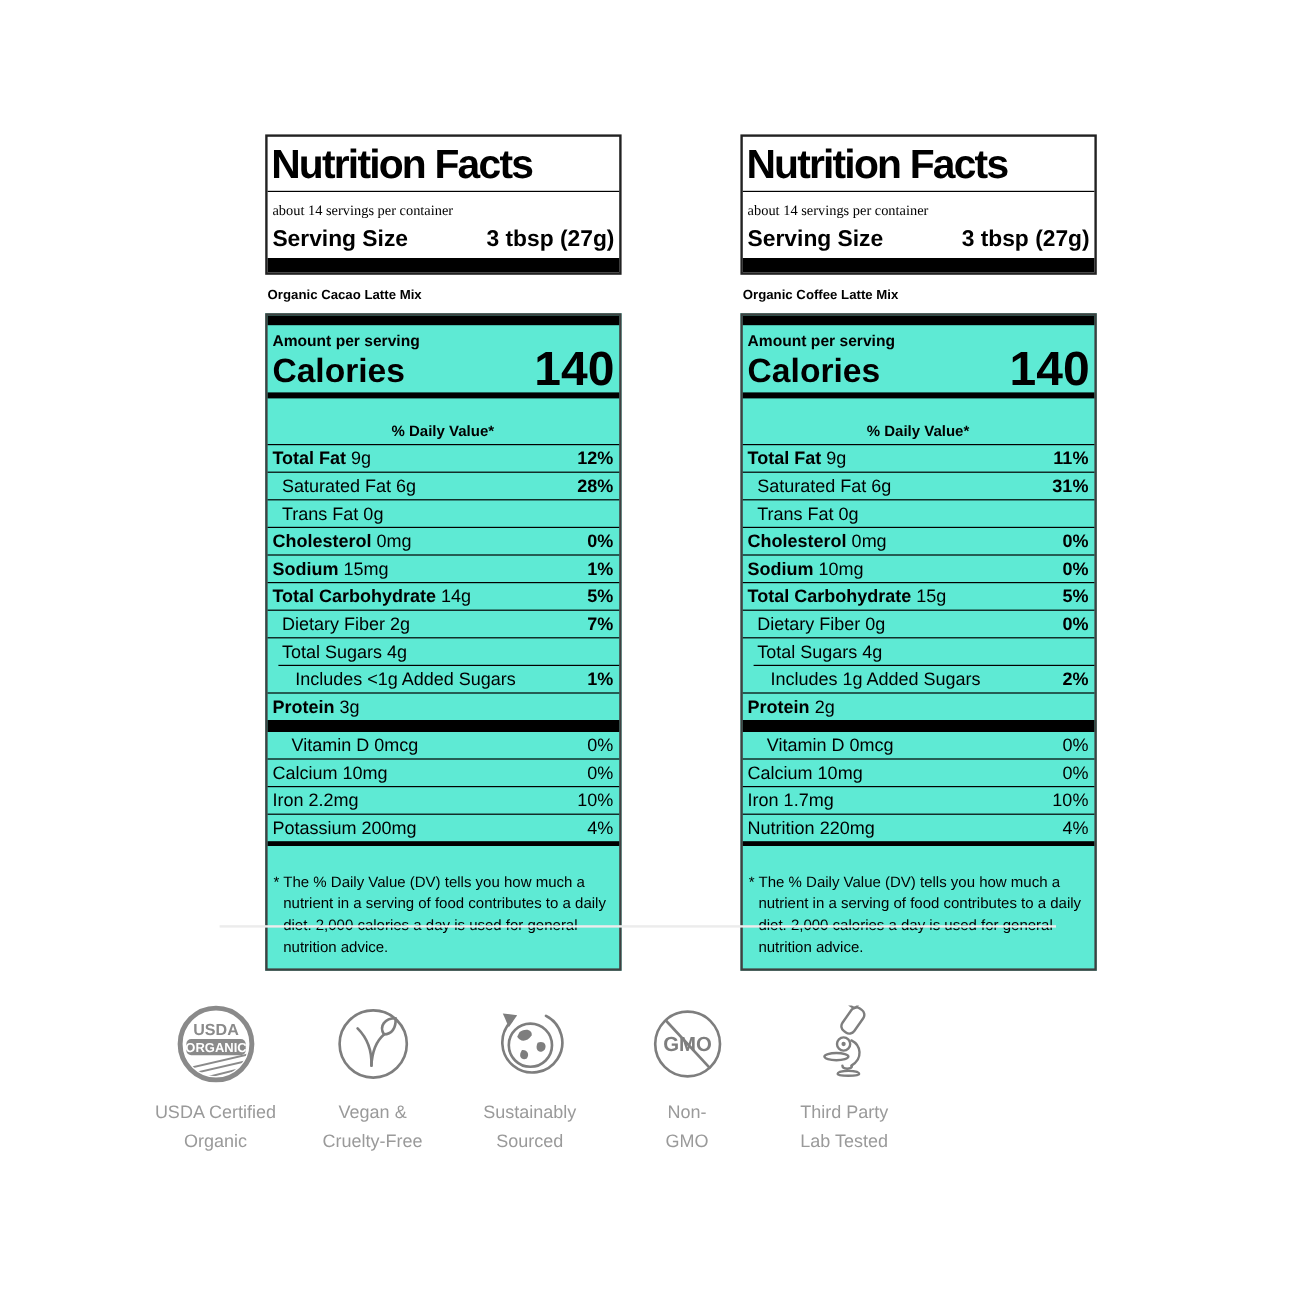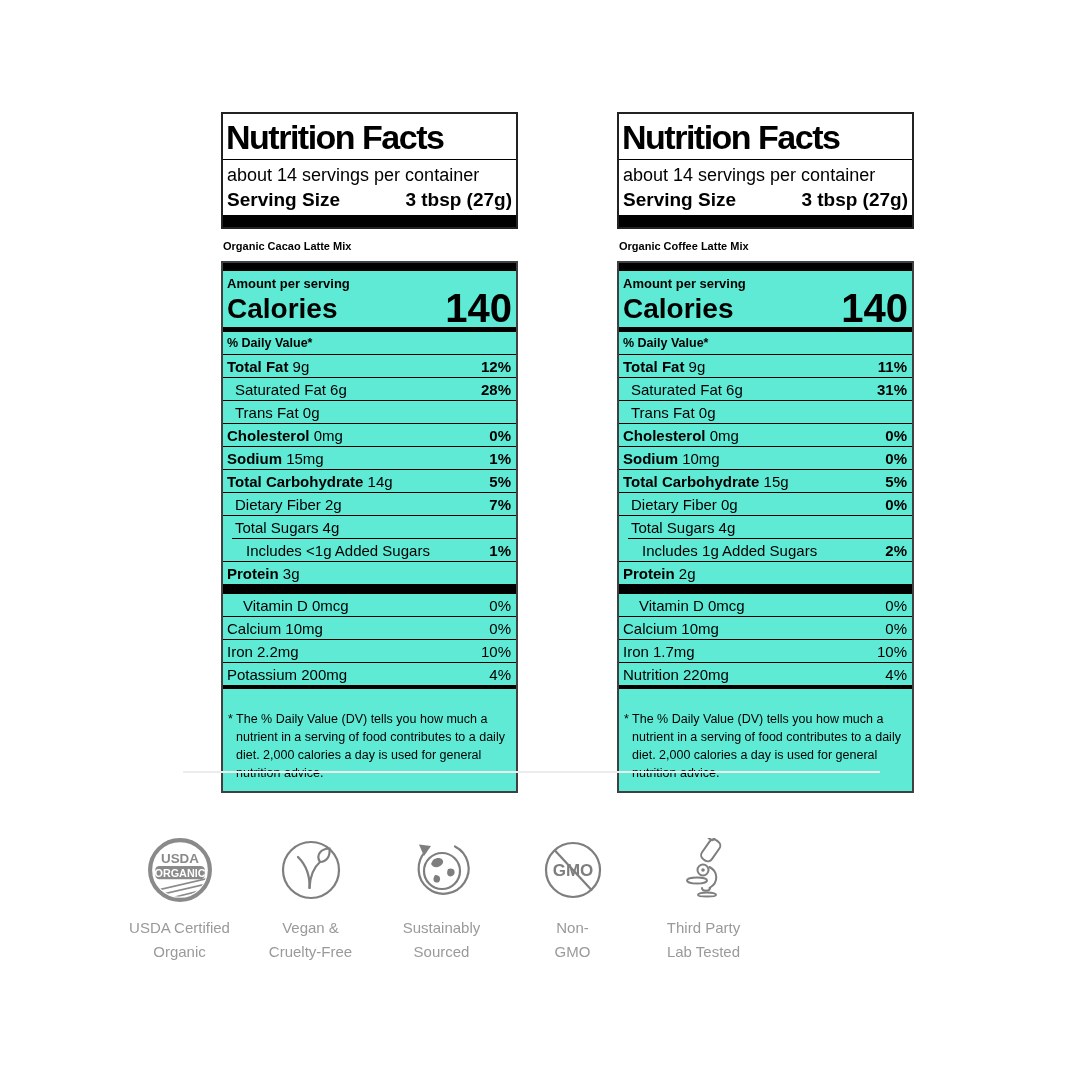--- a/index.html
+++ b/index.html
@@ -14,38 +14,38 @@
     position:absolute; left:221px; top:112px; width:693px;
     display:flex; justify-content:space-between;
   }
   .nfl { width:297px; }
   .nfl-header { border:2px solid #222; background:#fff; }
   .nfl-title {
     font-size:34px; font-weight:bold; letter-spacing:-1.5px;
     line-height:44px; padding:1px 3px 0 3px; border-bottom:1px solid #000;
     white-space:nowrap;
   }
-  .nfl-servings { font-size:18px; line-height:24px; padding:3px 4px 0 4px; }
+  .nfl-servings { font-size:12px; line-height:24px; padding:3px 4px 0 4px;font-family:Liberation Serif, serif; }
   .nfl-serving-size {
     display:flex; justify-content:space-between; align-items:baseline;
     font-size:19px; font-weight:bold; line-height:25px; padding:0 4px 3px 4px;
   }
   .bar { background:#000; width:100%; }
   .bar-12 { height:12px; } .bar-8 { height:8px; } .bar-5 { height:5px; }
   .bar-10 { height:10px; } .bar-4 { height:4px; }
   .nfl-product { font-size:11px; font-weight:bold; line-height:20px; padding:7px 0 5px 2px; }
   .nfl-body { border:2px solid #404040; background:#5eead4; }
   .nfl-aps { font-size:13px; font-weight:bold; line-height:15px; padding:5px 4px 0 4px; }
   .nfl-cal-row {
     display:flex; justify-content:space-between; align-items:flex-end;
     padding:0 4px 2px 4px;
   }
   .nfl-cal-label { font-size:28px; font-weight:bold; line-height:32px; }
   .nfl-cal-value { font-size:40px; font-weight:bold; line-height:34px; }
-  .nfl-dvh { font-size:12.5px; font-weight:bold; text-align:left; line-height:15px; padding:4px 5px 3px 4px; }
+  .nfl-dvh { font-size:12.5px; font-weight:bold; text-align:center; line-height:15px; padding:20px 5px 3px 4px; }
   .nrow {
     display:flex; justify-content:space-between; align-items:baseline;
     font-size:15px; line-height:17px; padding:3px 5px 2px 4px;
     border-top:1px solid #000;
   }
   .nrow .dv { font-weight:bold; }
   .nrow.main .nname { font-weight:bold; }
   .nrow.sub { padding-left:12px; }
   .nrow.sub2 { margin-left:9px; padding-left:14px; }
   .micros .nrow .dv { font-weight:normal; }

